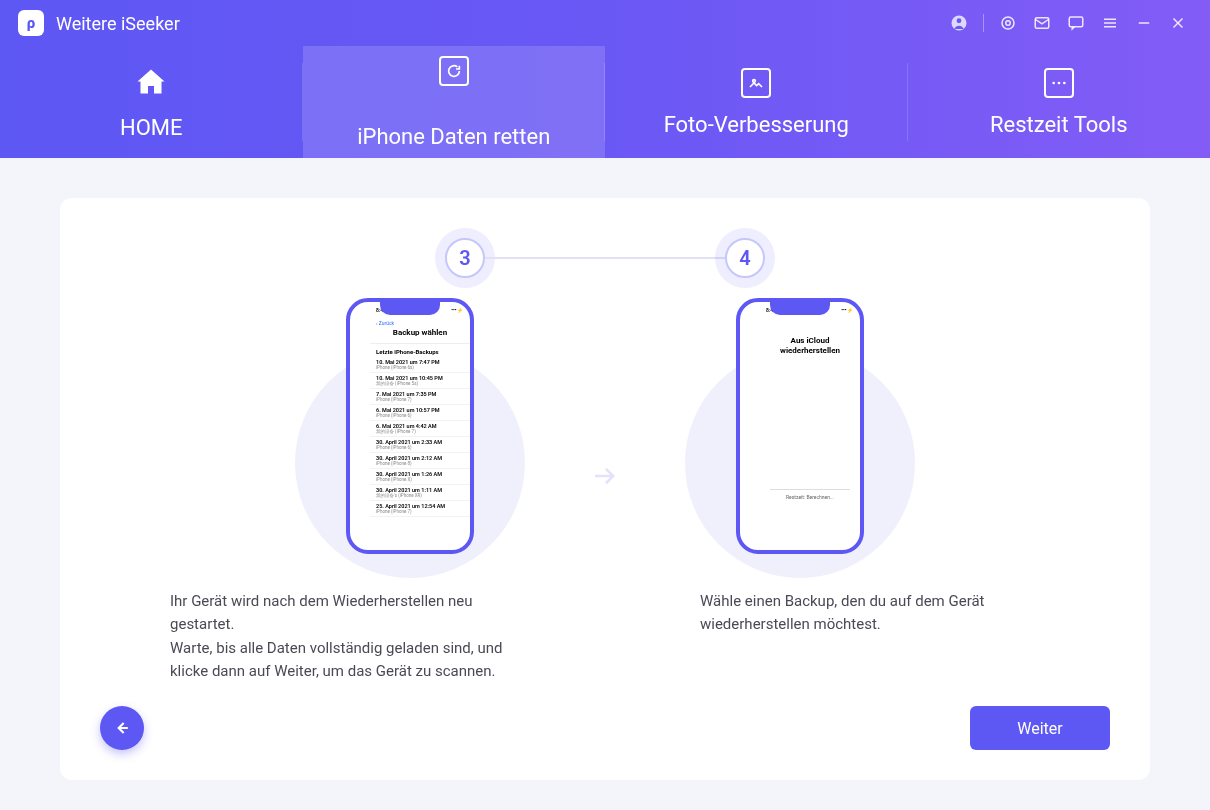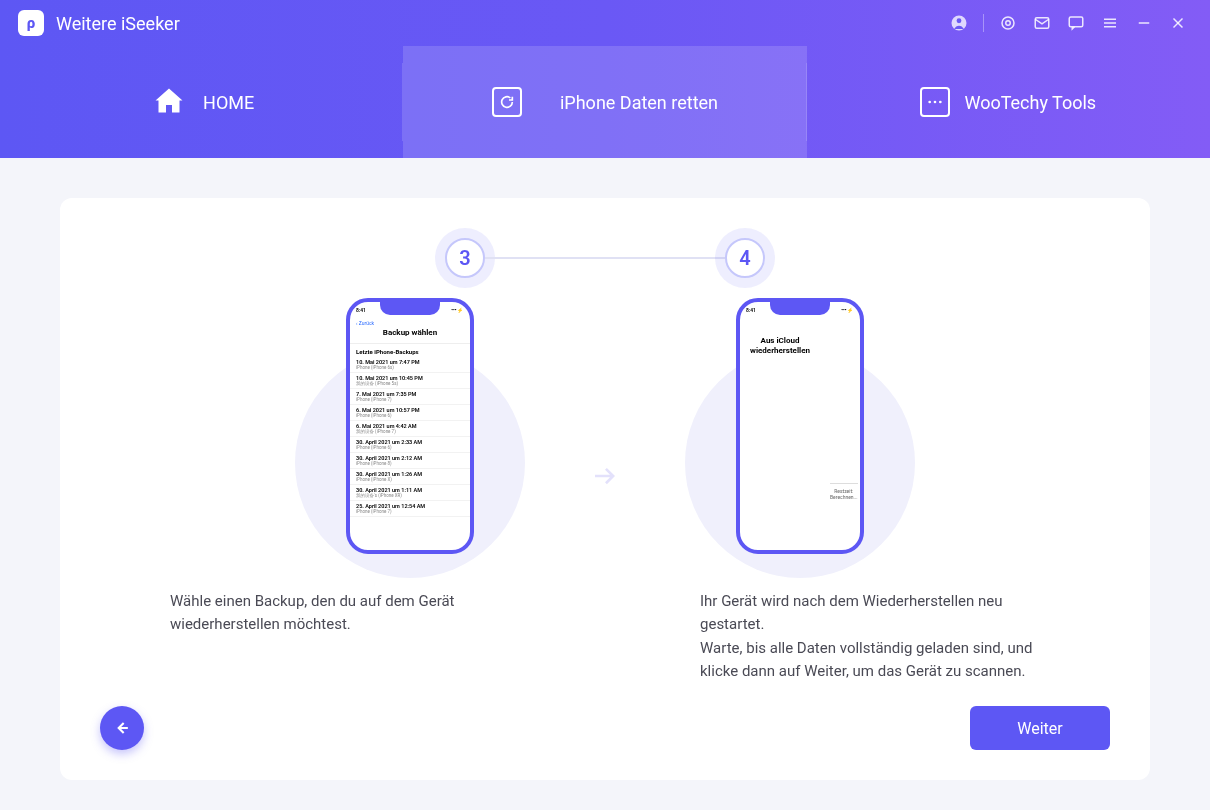--- a/index.html
+++ b/index.html
@@ -10,51 +10,51 @@
   .logo-box { width: 26px; height: 26px; background: #fff; border-radius: 6px; display: flex; align-items: center; justify-content: center; color: #5d57f4; font-weight: 800; font-size: 15px; margin-right: 12px; }
   .app-title { font-size: 18px; font-weight: 400; }
   .title-spacer { flex: 1; }
   .title-icons { display: flex; align-items: center; gap: 6px; }
   .title-icon { width: 28px; height: 28px; display: flex; align-items: center; justify-content: center; cursor: pointer; color: rgba(255,255,255,0.85); }
   .title-icon svg { width: 18px; height: 18px; }
   .sep { width: 1px; height: 18px; background: rgba(255,255,255,0.35); margin: 0 4px; }
 
   
   .navbar { height: 112px; background: linear-gradient(90deg, #5d57f4 0%, #6a58f5 50%, #835cf6 100%); display: flex; }
-  .tab { flex: 1; display: flex; flex-direction: row; align-items: center; justify-content: center; color: #fff; cursor: pointer; gap: 14px; font-size: 18px; position: relative; }
+  .tab { flex: 1; display: flex; flex-direction: column; align-items: center; justify-content: center; color: #fff; cursor: pointer; gap: 14px; font-size: 22px; position: relative; }
   .tab.active { background: rgba(255,255,255,0.15); gap: 38px; }
   .tab:not(:last-child)::after { content: ""; position: absolute; right: 0; top: 15%; height: 70%; width: 1px; background: rgba(255,255,255,0.15); }
   .tab-icon-box { border: 2px solid #fff; border-radius: 4px; width: 30px; height: 30px; display:flex; align-items:center; justify-content:center; }
   .tab-icon-home { fill: #fff; width: 40px; height: 36px; }
 
   
   .main { height: calc(810px - 46px - 112px); background: #f4f5fa; padding: 40px 60px 30px; }
   .card { background: #fff; border-radius: 12px; height: 100%; position: relative; padding: 40px 60px 30px; }
 
   .stepper { display: flex; align-items: center; justify-content: center; gap: 0; margin-bottom: 20px; }
   .step-circle { width: 40px; height: 40px; border-radius: 50%; background: #fff; border: 2px solid #c5c7fb; color: #5d57f4; font-size: 20px; font-weight: 600; display: flex; align-items: center; justify-content: center; box-shadow: 0 0 0 10px rgba(93,87,244,0.10); }
   .step-line { width: 240px; height: 2px; background: #e0e1f4; }
 
   .phones-row { display: flex; align-items: center; justify-content: center; gap: 70px; }
   .phone-col { width: 210px; display: flex; flex-direction: column; align-items: center; position: relative; }
   .halo { position: absolute; width: 230px; height: 230px; border-radius: 50%; background: #f0f0fc; top: 50px; z-index: 0; }
 
-  .phone { width: 128px; height: 256px; border: 4px solid #5d57f4; border-radius: 22px; background: #fff; position: relative; z-index: 1; overflow: hidden; display: flex; flex-direction: column; }
+  .phone { width: 128px; height: 256px; border: 4px solid #5d57f4; border-radius: 22px; background: #fff; position: relative; z-index: 1; overflow: hidden; display: flex; flex-direction: column; padding-left: 20px; }
   .notch { position: absolute; top: -1px; left: 50%; transform: translateX(-50%); width: 60px; height: 14px; background: #5d57f4; border-radius: 0 0 10px 10px; z-index:2;}
   .statusbar { height: 16px; font-size: 5px; display: flex; justify-content: space-between; padding: 5px 6px 0; color: #000; font-weight:600;}
   .phone-head { padding: 2px 6px 6px; border-bottom: 1px solid #eee; position:relative;}
   .back-link { font-size: 5px; color: #2d6cff; position:absolute; left:6px; top:2px;}
   .phone-title { font-size: 8px; font-weight: 700; text-align: center; margin-top:8px;}
   .phone-sub { font-size: 6px; font-weight: 700; padding: 4px 6px 2px; }
   .backup-list { flex:1; overflow:hidden; }
   .b-row { padding: 2px 6px; border-bottom: 1px solid #f2f2f2; }
   .b-row .t1 { font-size: 5.5px; font-weight: 600; color:#000;}
   .b-row .t2 { font-size: 4.5px; color: #888; }
 
-  .phone2-body { flex:1; display:flex; flex-direction:row; }
+  .phone2-body { flex:1; display:flex; flex-direction:column; }
   .phone2-title { font-size: 8px; font-weight: 700; text-align: center; padding: 18px 10px 0; line-height:1.3;}
   .progress-area { margin-top:auto; margin-bottom:50px; padding:0 10px; }
   .progress-line { height:1px; background:#ddd; margin-bottom:4px;}
   .progress-text { font-size:5px; color:#666; text-align:center;}
 
   .arrow { width: 40px; height: 40px; display: flex; align-items:center; justify-content:center; margin-top:100px;}
   .arrow svg { width: 30px; height: 30px; fill: #e3e1fb; }
 
   .captions { display: flex; justify-content: center; gap: 190px; margin-top: 36px; }
   .cap { width: 340px; font-size: 15px; color: #4a4a55; line-height: 1.55; }
@@ -131,27 +131,36 @@
     <div class="tab-icon-box">
         <svg width="16" height="16" viewBox="0 0 24 24" fill="none" stroke="#fff" stroke-width="2.5">
           <path d="M20 12a8 8 0 1 1-3-6.2"></path>
           <path d="M20 4v5h-5"></path>
         </svg>
       </div>
     <span>iPhone Daten retten</span>
   </div>
   <div class="tab">
     <div class="tab-icon-box">
+        <svg width="16" height="16" viewBox="0 0 24 24" fill="none" stroke="#fff" stroke-width="2.5">
+          <circle cx="9" cy="9" r="2"></circle>
+          <path d="M3 18l6-6 4 4 3-3 5 5"></path>
+        </svg>
+      </div>
+    <span>Foto-Verbesserung</span>
+  </div>
+  <div class="tab">
+    <div class="tab-icon-box">
         <svg width="16" height="6" viewBox="0 0 24 6" fill="#fff">
           <circle cx="4" cy="3" r="2"></circle>
           <circle cx="12" cy="3" r="2"></circle>
           <circle cx="20" cy="3" r="2"></circle>
         </svg>
       </div>
-    <span>WooTechy Tools</span>
+    <span>Restzeit Tools</span>
   </div>
 </div>
 
 <div class="main">
   <div class="card">
 
     <div class="stepper">
       <div class="step-circle">3</div>
       <div class="step-line"></div>
       <div class="step-circle">4</div>
@@ -236,22 +245,22 @@
             <div class="progress-area">
               <div class="progress-line"></div>
               <div class="progress-text">Restzeit: Berechnen...</div>
             </div>
           </div>
         </div>
       </div>
     </div>
 
     <div class="captions">
+      <div class="cap" id="cap2">Ihr Gerät wird nach dem Wiederherstellen neu gestartet.<br>Warte, bis alle Daten vollständig geladen sind, und klicke dann auf Weiter, um das Gerät zu scannen.</div>
       <div class="cap">Wähle einen Backup, den du auf dem Gerät wiederherstellen möchtest.</div>
-      <div class="cap" id="cap2">Ihr Gerät wird nach dem Wiederherstellen neu gestartet.<br>Warte, bis alle Daten vollständig geladen sind, und klicke dann auf Weiter, um das Gerät zu scannen.</div>
     </div>
 
     <div class="back-btn">
         <svg viewBox="0 0 24 24">
           <path d="M14 6l-6 6 6 6M8 12h11"></path>
         </svg>
       </div>
     <div class="next-btn">
         <span>Weiter</span>
       </div>

